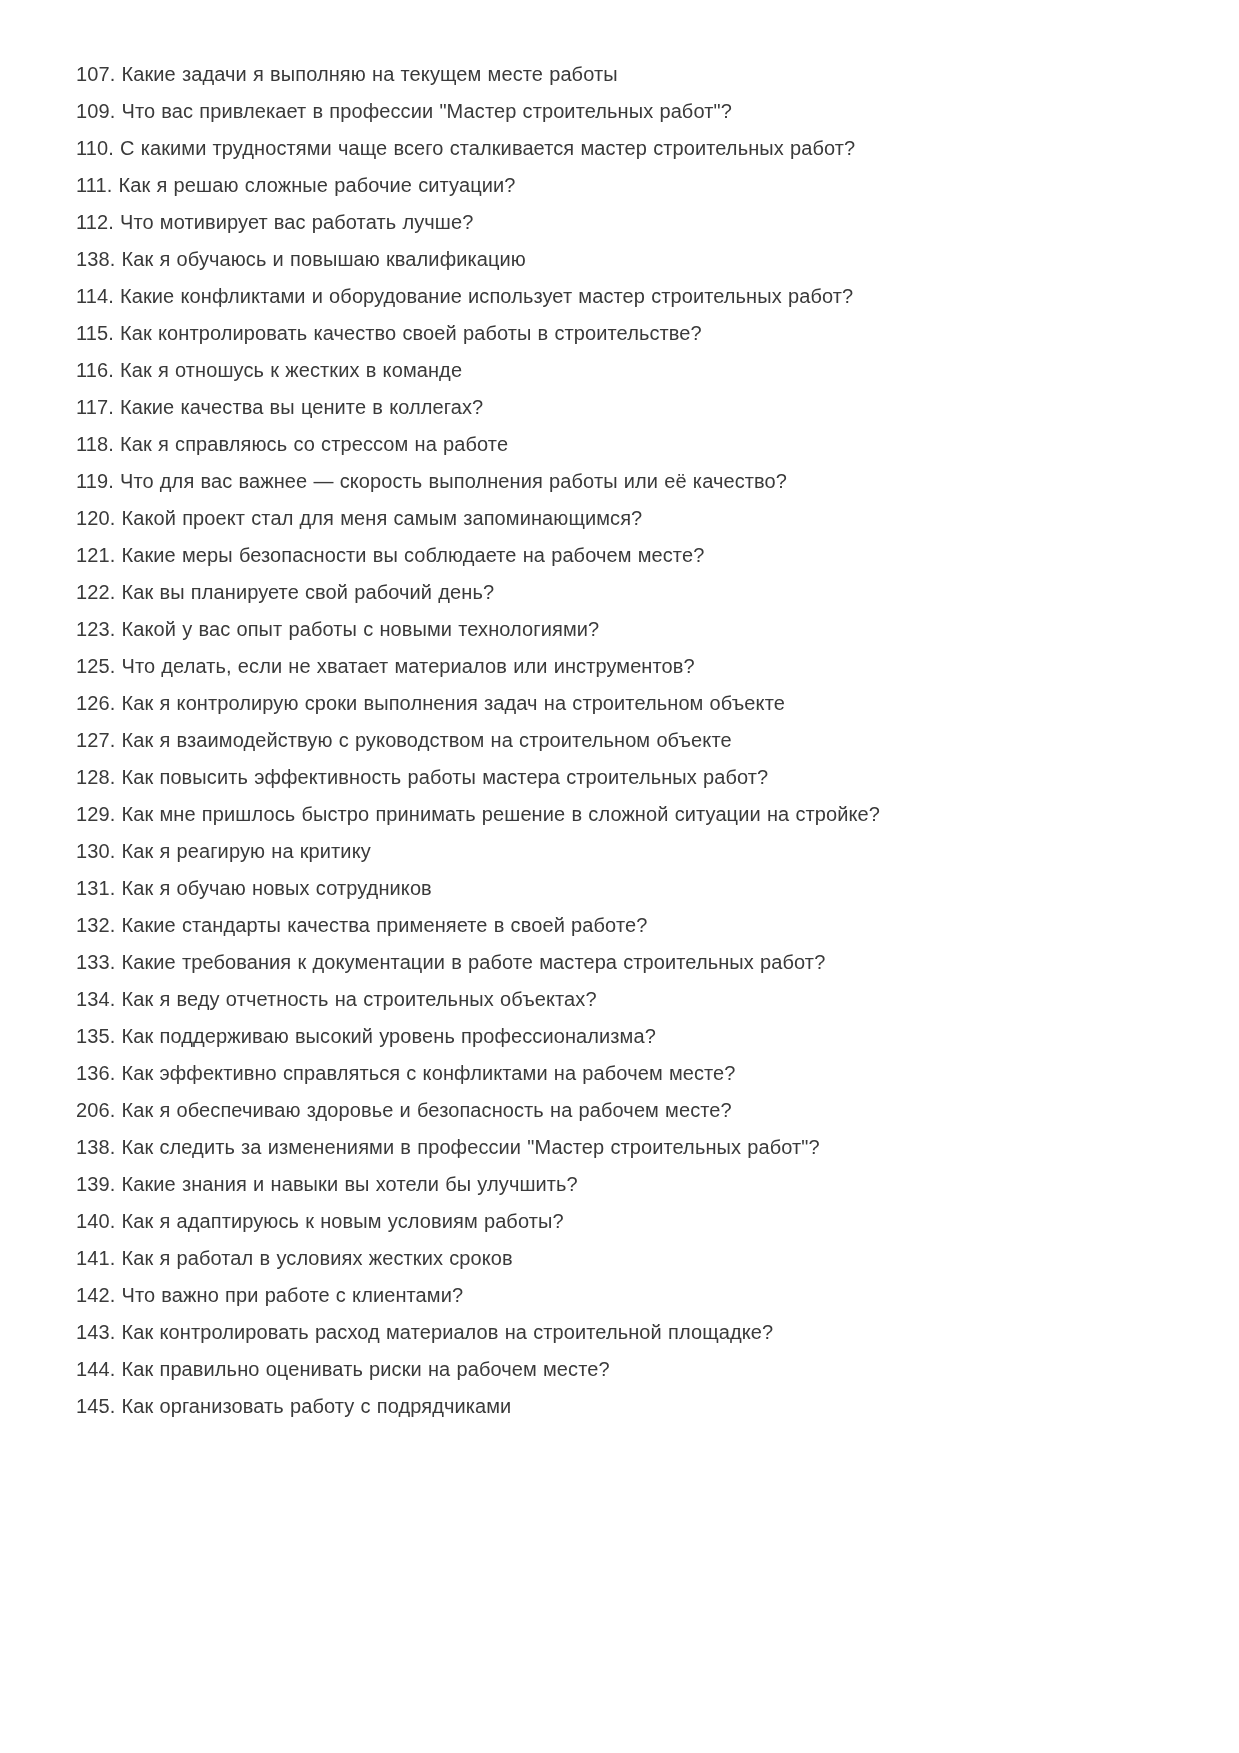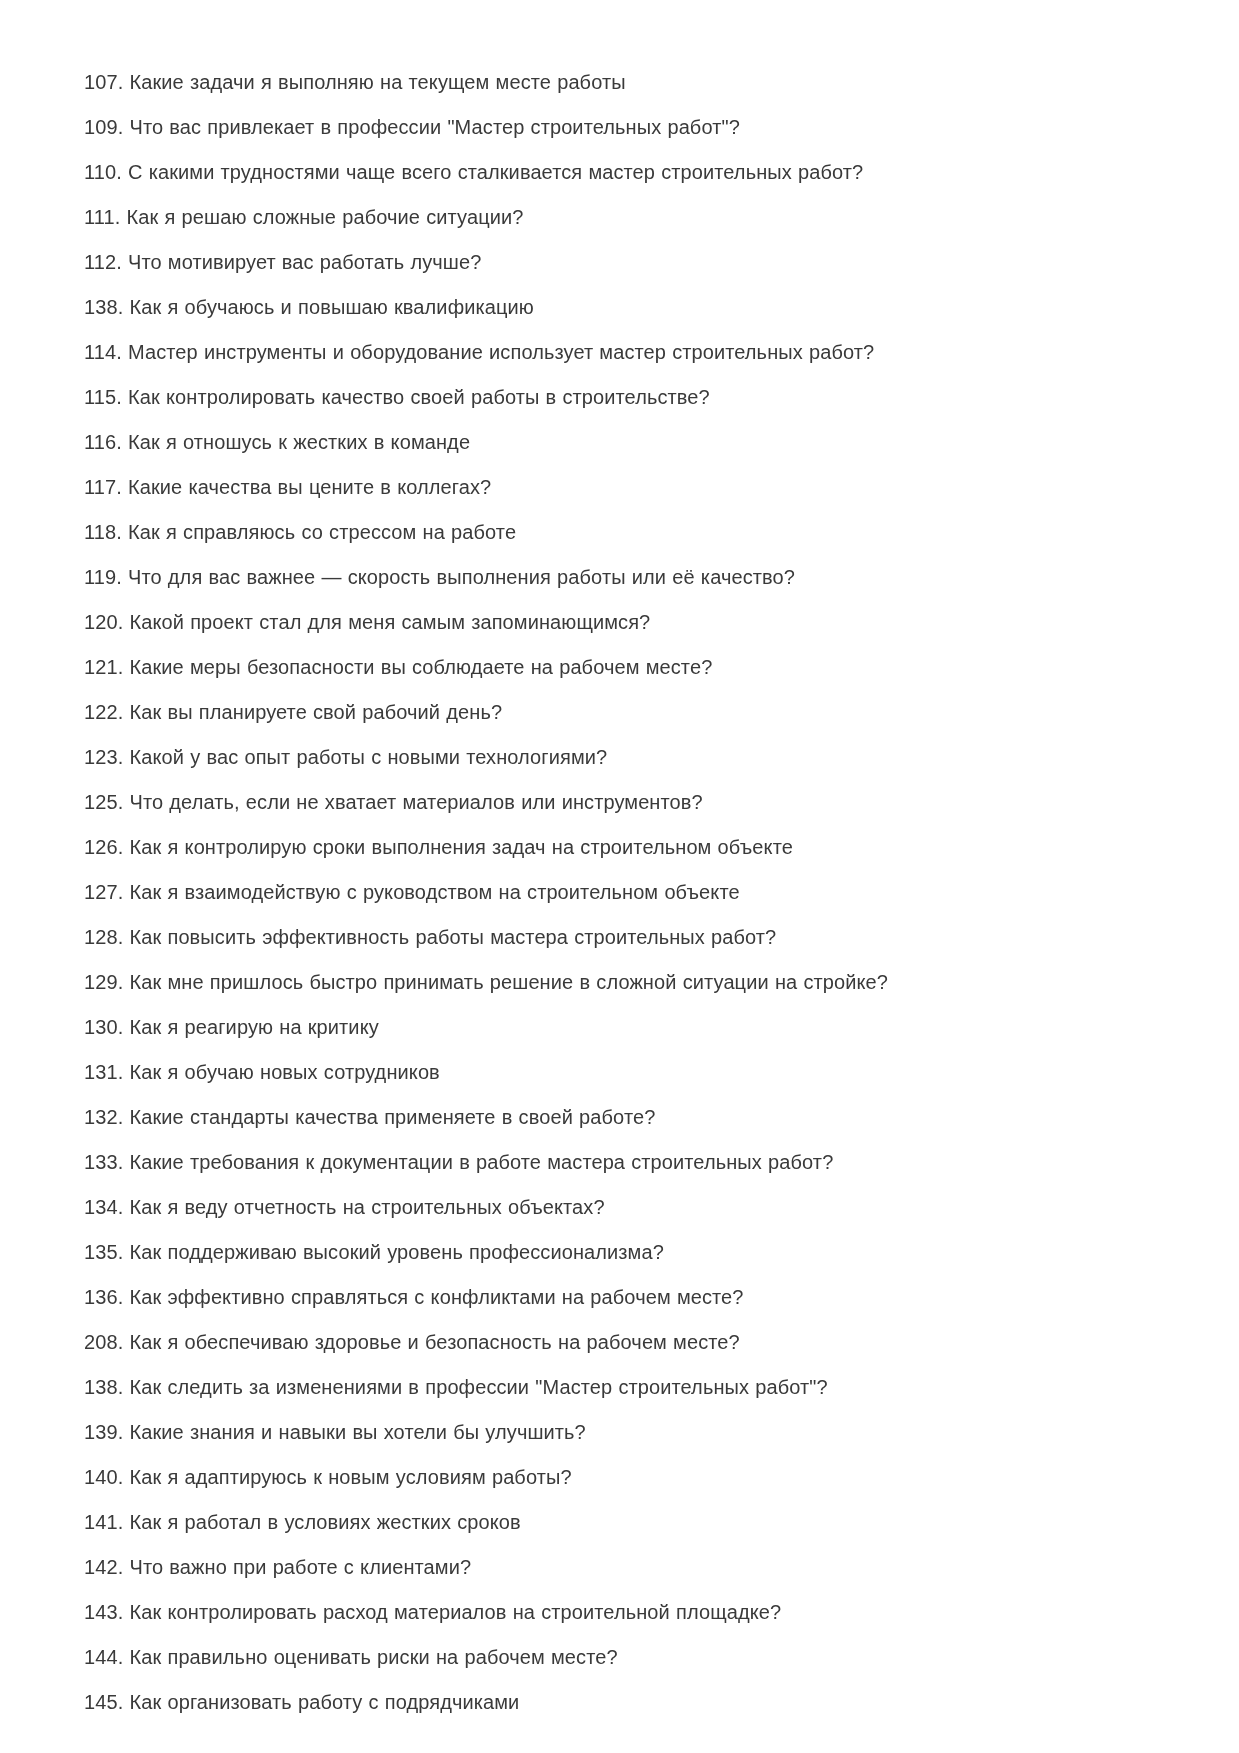--- a/index.html
+++ b/index.html
@@ -15,21 +15,21 @@
     color: #3a3a3a;
   }
   .page {
     box-sizing: border-box;
     padding: 56px 120px 40px 76px;
   }
   .question-list {
     max-width: 985px;
   }
   .q {
-    margin: 8px;
+    margin: 0;
     font-size: 20px;
     line-height: 37px;
     font-weight: 400;
     letter-spacing: 0.1px;
     word-spacing: 0.5px;
     color: #3a3a3a;
   }
 </style>
 </head>
 <body>
@@ -43,21 +43,21 @@
   <p class="q"><span>109. </span><span>Что вас привлекает в профессии "Мастер строительных работ"?</span></p>
 
   <p class="q"><span>110. </span><span>С какими трудностями чаще всего сталкивается мастер строительных работ?</span></p>
 
   <p class="q"><span>111. </span><span>Как я решаю сложные рабочие ситуации?</span></p>
 
   <p class="q"><span>112. </span><span>Что мотивирует вас работать лучше?</span></p>
 
   <p class="q"><span>138. </span><span>Как я обучаюсь и повышаю квалификацию</span></p>
 
-  <p class="q"><span>114. </span><span>Мастер инструменты и оборудование использует мастер строительных работ?</span></p>
+  <p class="q"><span>114. </span><span>Какие конфликтами и оборудование использует мастер строительных работ?</span></p>
 
   <p class="q"><span>115. </span><span>Как контролировать качество своей работы в строительстве?</span></p>
 
   <p class="q"><span>116. </span><span>Как я отношусь к жестких в команде</span></p>
 
   <p class="q"><span>117. </span><span>Какие качества вы цените в коллегах?</span></p>
 
   <p class="q"><span>118. </span><span>Как я справляюсь со стрессом на работе</span></p>
 
   <p class="q"><span>119. </span><span>Что для вас важнее — скорость выполнения работы или её качество?</span></p>
@@ -88,21 +88,21 @@
   <p class="q"><span>132. </span><span>Какие стандарты качества применяете в своей работе?</span></p>
 
   <p class="q"><span>133. </span><span>Какие требования к документации в работе мастера строительных работ?</span></p>
 
   <p class="q"><span>134. </span><span>Как я веду отчетность на строительных объектах?</span></p>
 
   <p class="q"><span>135. </span><span>Как поддерживаю высокий уровень профессионализма?</span></p>
 
   <p class="q"><span>136. </span><span>Как эффективно справляться с конфликтами на рабочем месте?</span></p>
 
-  <p class="q"><span>208. </span><span>Как я обеспечиваю здоровье и безопасность на рабочем месте?</span></p>
+  <p class="q"><span>206. </span><span>Как я обеспечиваю здоровье и безопасность на рабочем месте?</span></p>
 
   <p class="q"><span>138. </span><span>Как следить за изменениями в профессии "Мастер строительных работ"?</span></p>
 
   <p class="q"><span>139. </span><span>Какие знания и навыки вы хотели бы улучшить?</span></p>
 
   <p class="q"><span>140. </span><span>Как я адаптируюсь к новым условиям работы?</span></p>
 
   <p class="q"><span>141. </span><span>Как я работал в условиях жестких сроков</span></p>
 
   <p class="q"><span>142. </span><span>Что важно при работе с клиентами?</span></p>

